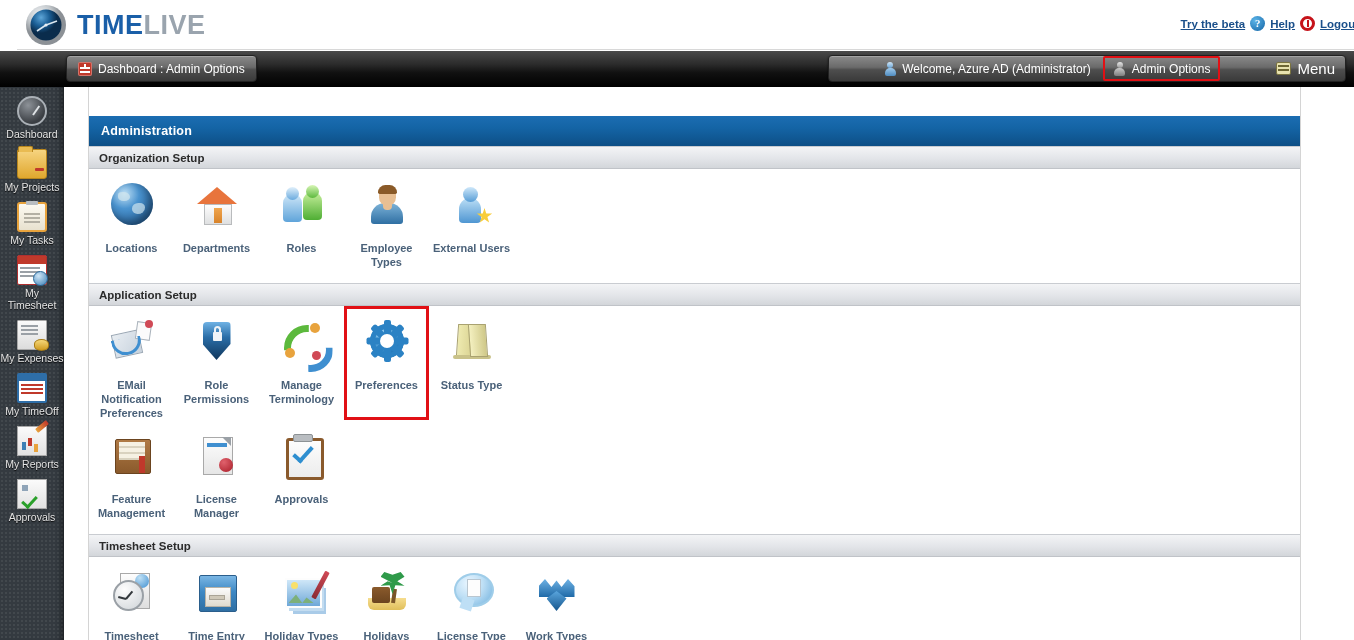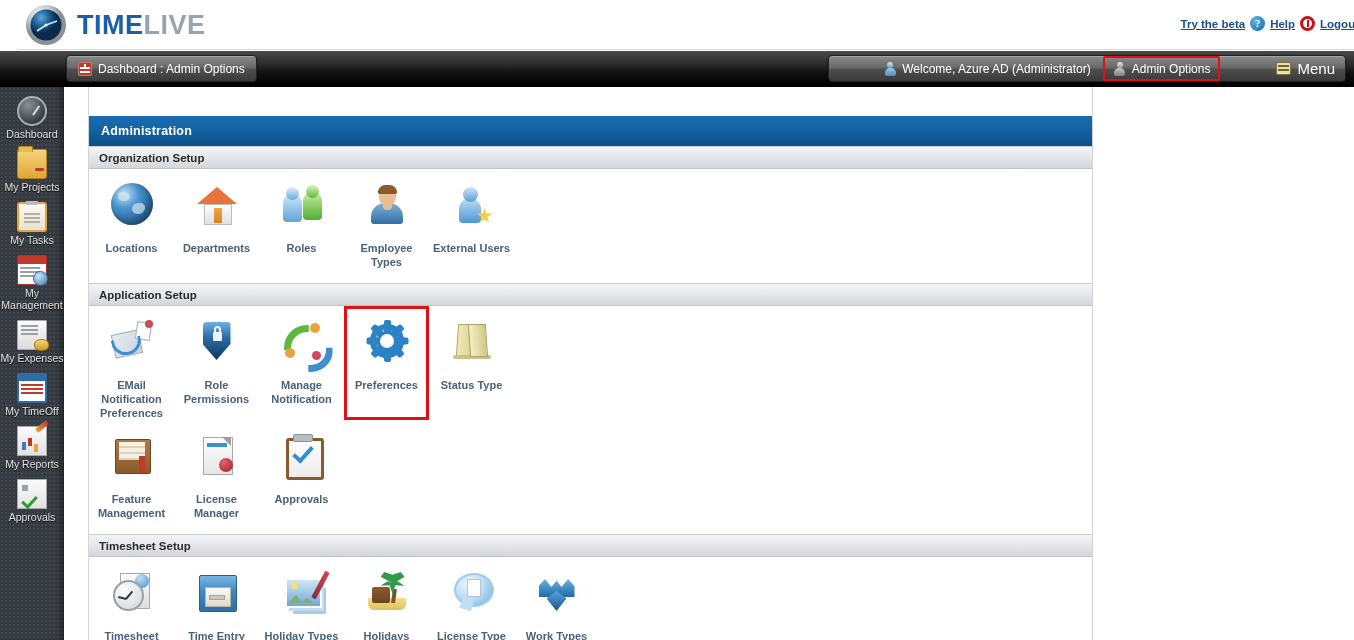--- a/index.html
+++ b/index.html
@@ -148,21 +148,21 @@
   .ic-cal2::after{content:"";position:absolute;left:2px;top:9px;width:22px;height:1.5px;background:#c0392b;box-shadow:0 4px 0 #c0392b,0 8px 0 #c0392b;}
   .ic-chart { background:linear-gradient(to bottom,#fbfbfb,#e2e2e2); border:1px solid #a9a9a9; }
   .ic-chart::before{content:"";position:absolute;left:4px;bottom:5px;width:4px;height:8px;background:#3b7fb5;box-shadow:6px -4px 0 #c0392b,12px 2px 0 #e8a33d;}
   .ic-chart::after{content:"";position:absolute;right:-3px;top:-3px;width:14px;height:5px;background:linear-gradient(to right,#e8a33d,#c0392b);transform:rotate(-40deg);border-radius:1px;}
   .ic-approve { background:linear-gradient(to bottom,#fbfbfb,#e2e2e2); border:1px solid #a9a9a9; }
   .ic-approve::before{content:"";position:absolute;left:4px;top:5px;width:6px;height:6px;background:#8fa4b8;}
   .ic-approve::after{content:"";position:absolute;left:4px;top:16px;width:12px;height:6px;border-left:3px solid #2aa02a;border-bottom:3px solid #2aa02a;transform:rotate(-48deg);}
 
   
   #content {
-    position: absolute; left: 88px; top: 87px; width: 1005px; height: 553px;
+    position: absolute; left: 88px; top: 87px; width: 1213px; height: 553px;
     background: #fff; border-left: 1px solid #d4d4d4; border-right: 1px solid #d4d4d4;
     overflow: hidden;
   }
   #admin-header {
     height: 30px; margin: 29px 0 0 0;
     background: linear-gradient(to bottom, #1b6db2 0%, #1464a5 40%, #0d4f86 100%);
     color: #fff; font-size: 12.5px; font-weight: bold;
     display: flex; align-items: center; padding-left: 12px;
     letter-spacing: .2px;
   }
@@ -392,21 +392,21 @@
       <div class="side-label">My Projects</div>
     </div>
     <div class="side-item">
       <div class="side-icon ic-clipboard"></div>
       <div class="side-label">My Tasks</div>
     </div>
     <div class="side-item">
       <div class="side-icon ic-cal">
         <span class="grid"></span>
       </div>
-      <div class="side-label">My Management</div>
+      <div class="side-label">My Timesheet</div>
     </div>
     <div class="side-item">
       <div class="side-icon ic-doc"></div>
       <div class="side-label">My Expenses</div>
     </div>
     <div class="side-item">
       <div class="side-icon ic-cal2"></div>
       <div class="side-label">My TimeOff</div>
     </div>
     <div class="side-item">
@@ -479,21 +479,21 @@
               <span class="shk"></span>
             </div>
             <div class="tile-label">Role Permissions</div>
           </div>
           <div class="tile">
             <div class="tile-icon g-term">
               <span class="o1"></span>
               <span class="o2"></span>
               <span class="o3"></span>
             </div>
-            <div class="tile-label">Manage Notification</div>
+            <div class="tile-label">Manage Terminology</div>
           </div>
           <div class="tile highlight">
             <div class="tile-icon g-gear">
               <span class="teeth">
                 <i></i>
                 <i></i>
                 <i></i>
                 <i></i>
               </span>
             </div>

